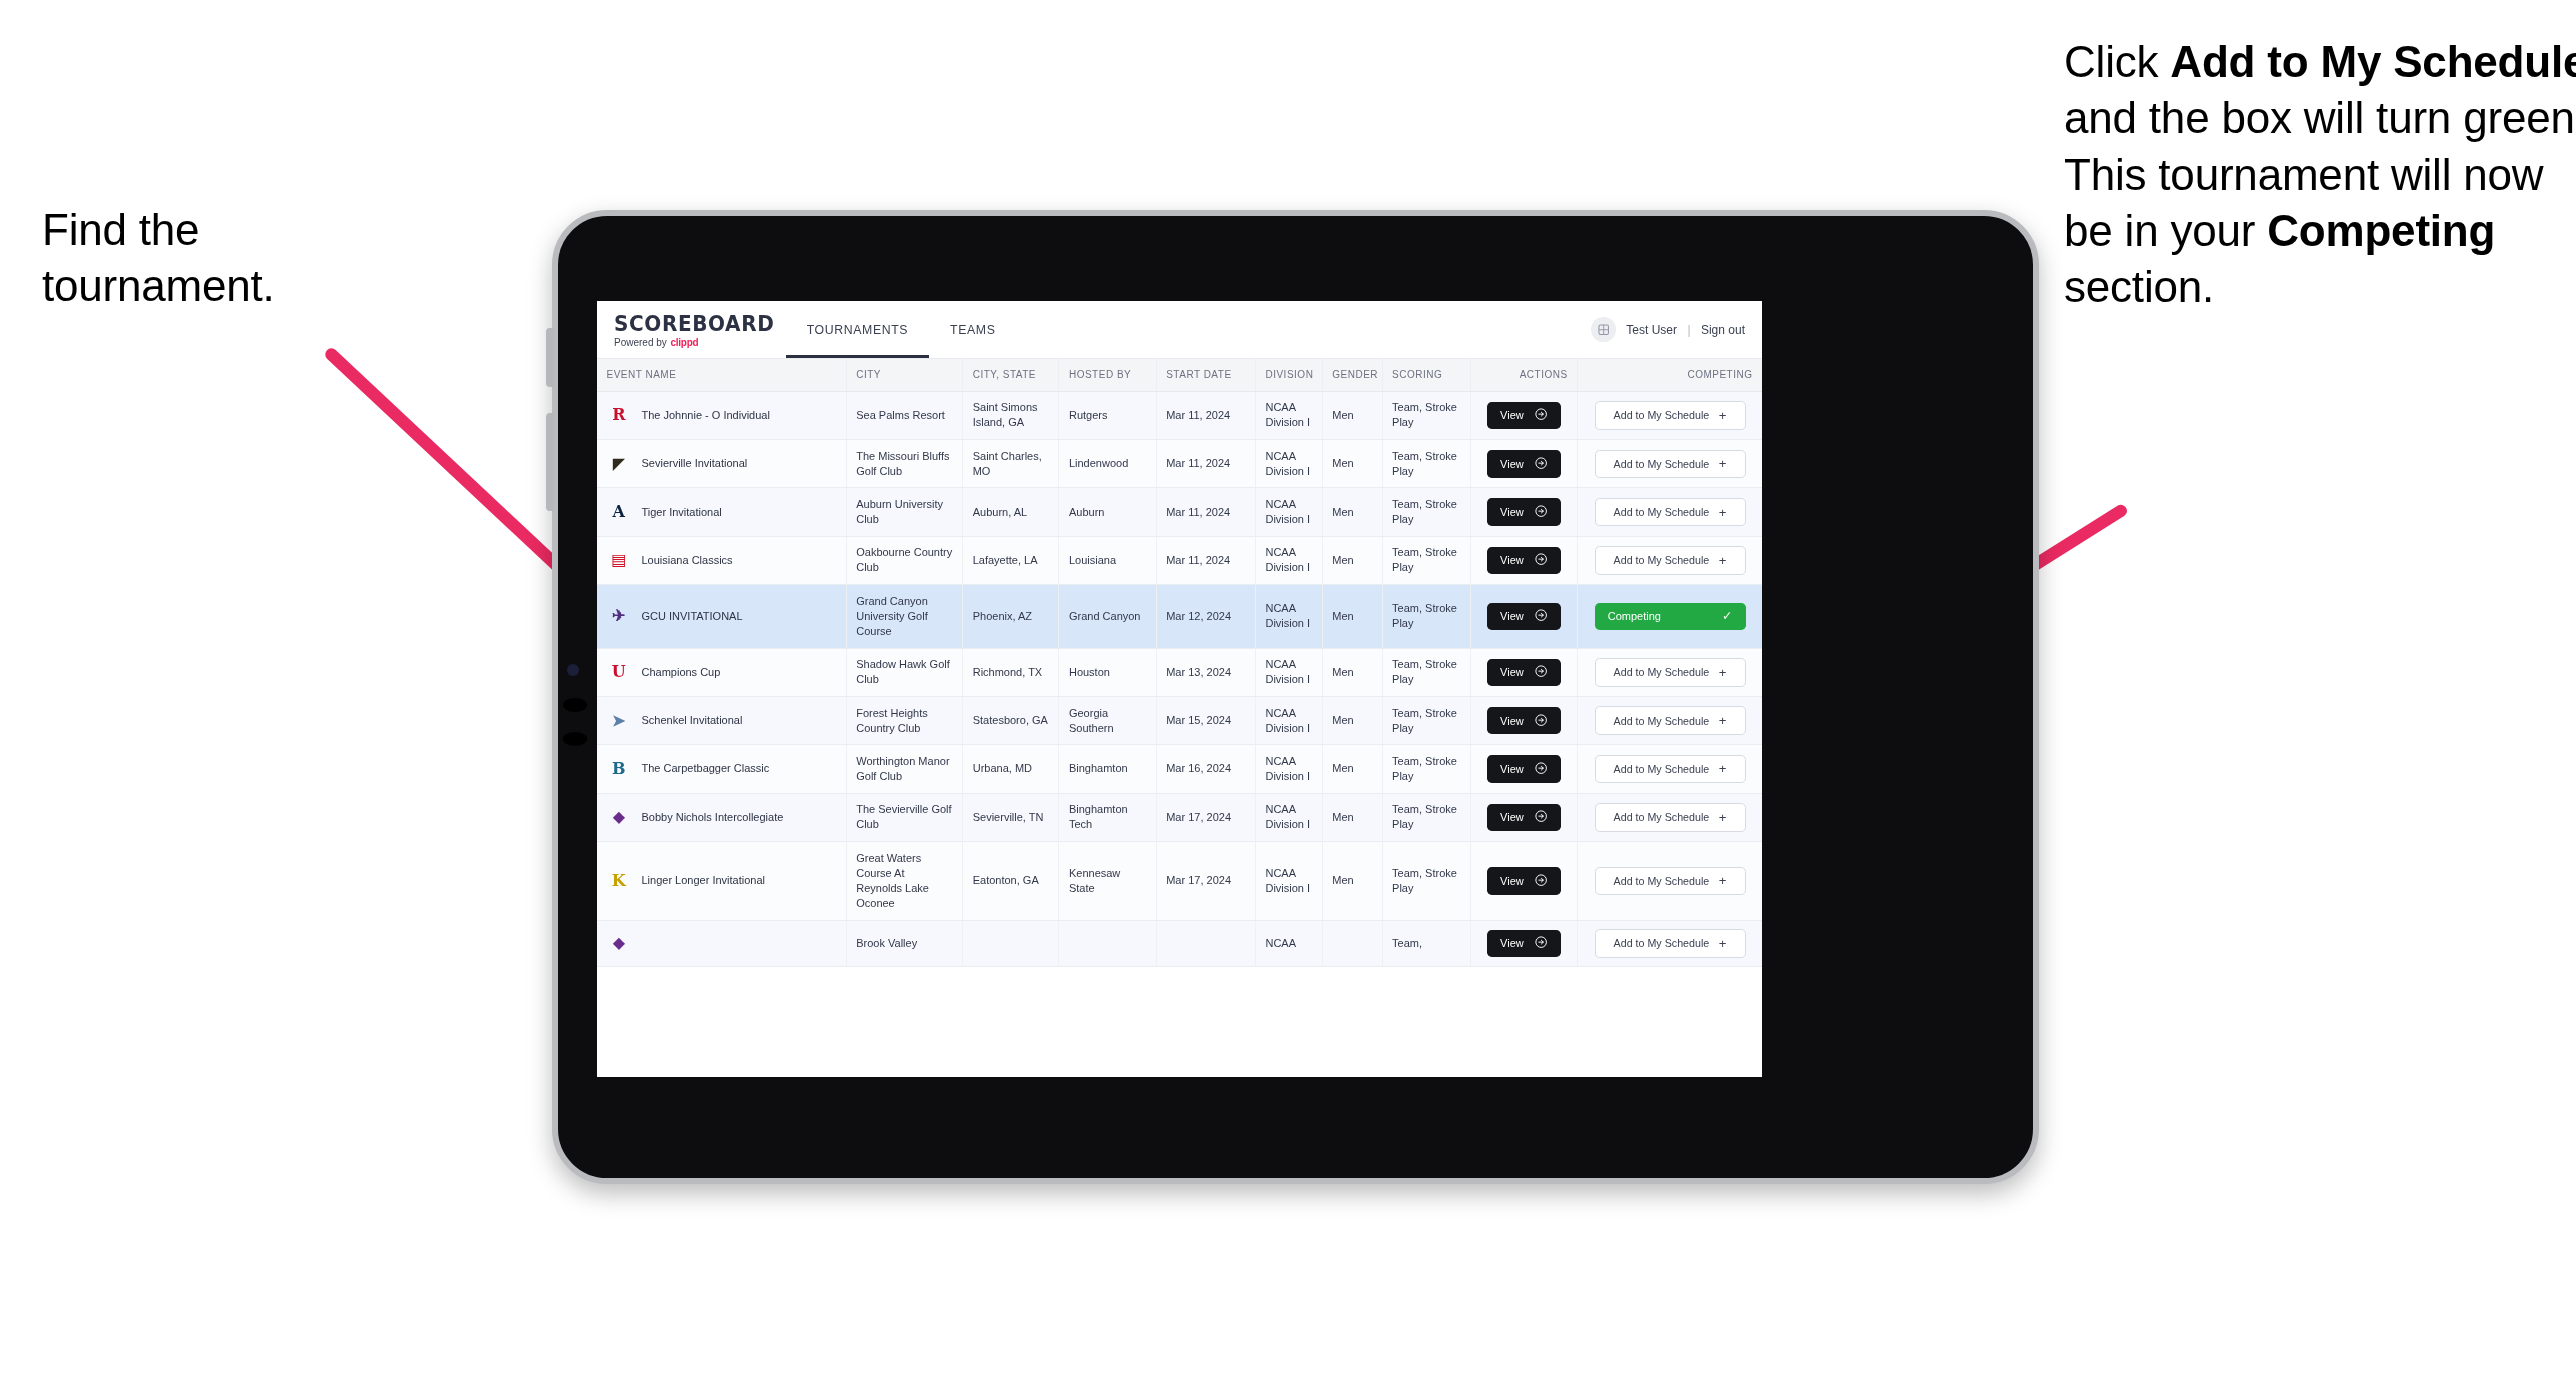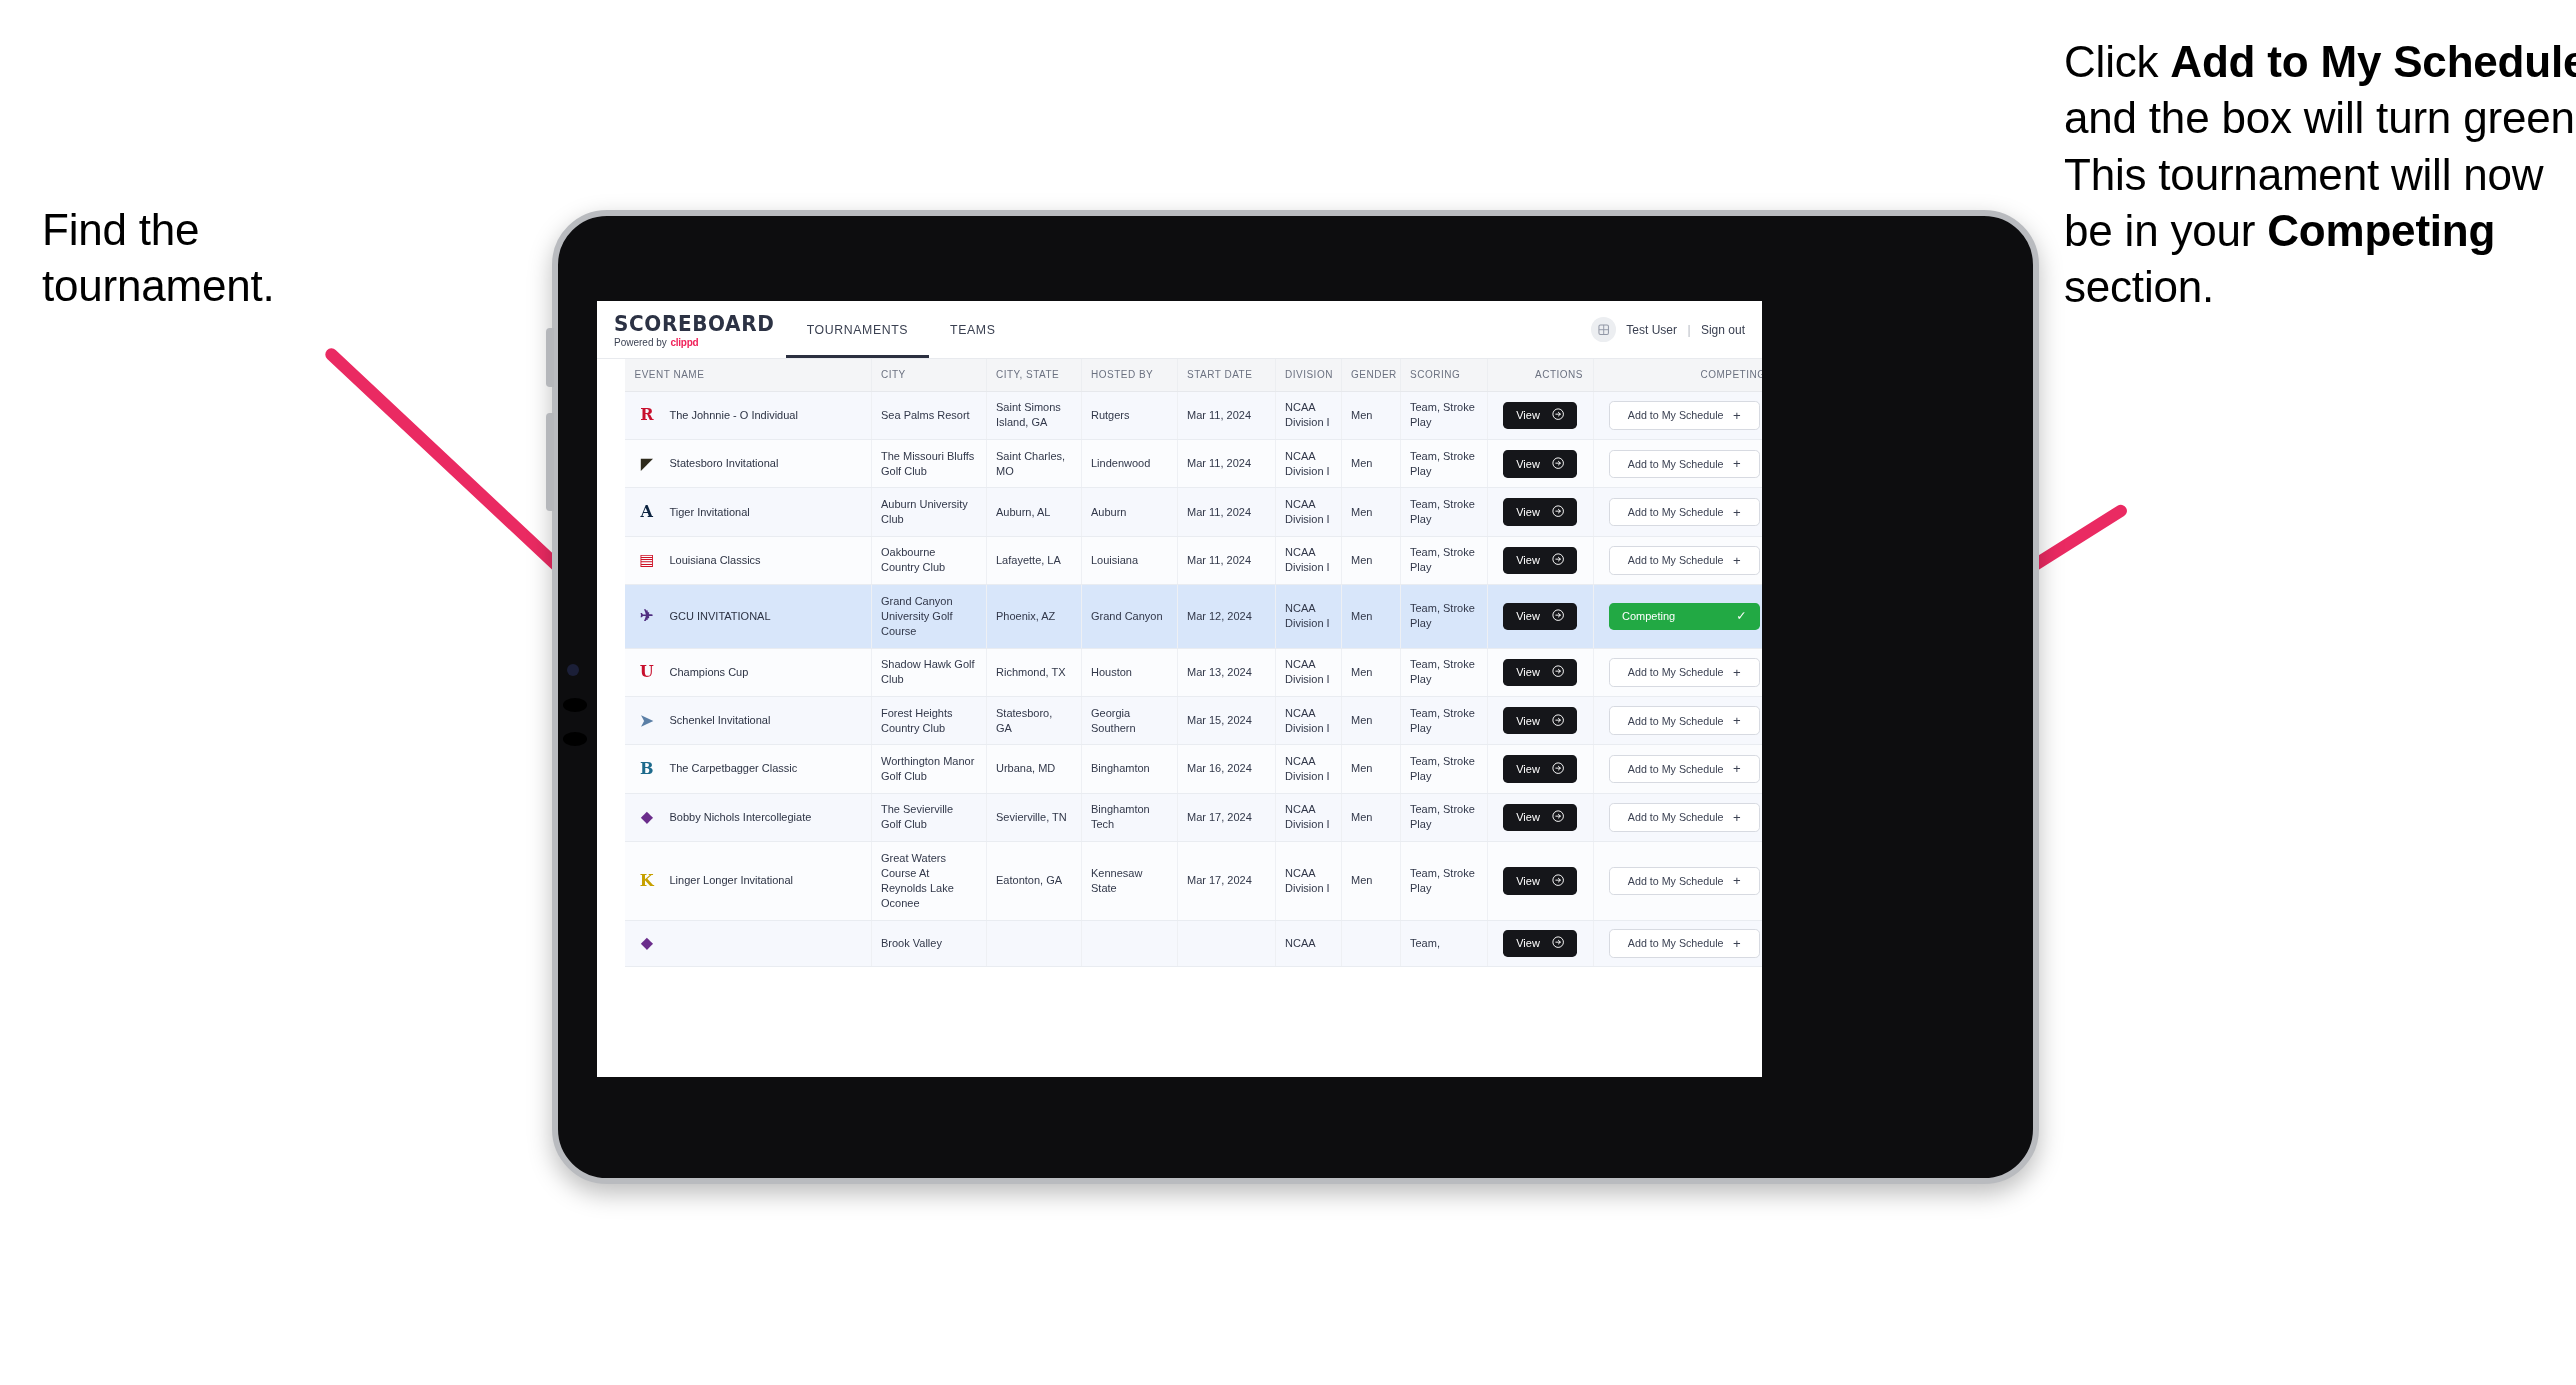--- a/index.html
+++ b/index.html
@@ -112,21 +112,21 @@
   }
   #avatar {
     width: 24.6px; height: 24.6px; border-radius: 50%;
     background: #eceef1; display: flex; align-items: center; justify-content: center;
     color: #9298a6; font-size: 11.4px;
   }
   #header-right .sep { color: #b6bac3; }
   #header-right a { color: #3a4051; text-decoration: none; cursor: pointer; }
 
   
-  #table-wrap { height: 718px; overflow: hidden; background: #fff; padding-left: 28px; }
+  #table-wrap { height: 718px; overflow: hidden; background: #fff; }
   table { width: 100%; border-collapse: collapse; table-layout: fixed; }
   thead th {
     background: #f4f5f7;
     color: #6b7180;
     font-size: 10px;
     font-weight: 400;
     letter-spacing: 0.5px;
     text-align: left;
     padding: 10.4px 9.5px;
     border-bottom: 0.9px solid #e6e8ec;
@@ -316,21 +316,21 @@
                   </button></td>
                 <td class="cell-center"><button class="btn-add">
                     <span>Add to My Schedule</span>
                     <span class="plus">+</span>
                   </button></td>
               </tr>
               <tr class="alt">
                 <td>
                   <div class="evt">
                     <span class="logo" style="color:#2e2a1c">◤</span>
-                    <span class="evt-name">Statesboro Invitational</span>
+                    <span class="evt-name">Sevierville Invitational</span>
                   </div>
                 </td>
                 <td>The Missouri Bluffs Golf Club</td>
                 <td>Saint Charles, MO</td>
                 <td>Lindenwood</td>
                 <td>Mar 11, 2024</td>
                 <td>NCAA Division I</td>
                 <td>Men</td>
                 <td>Team, Stroke Play</td>
                 <td class="cell-center"><button class="btn-view">

